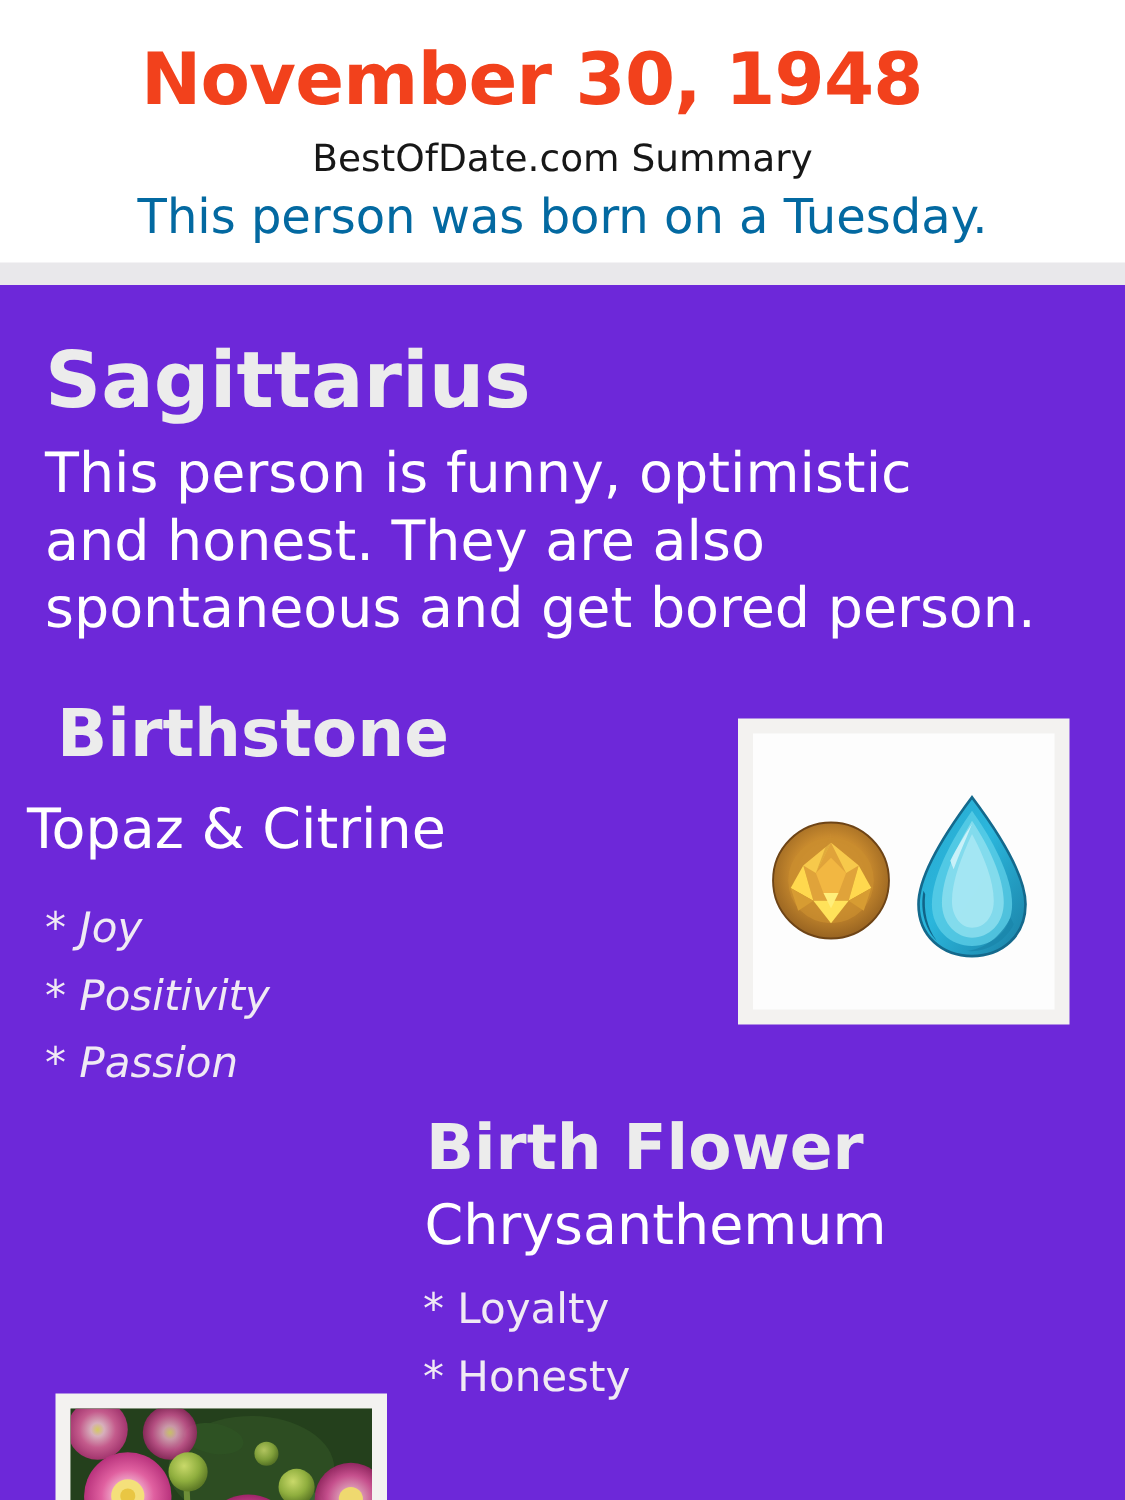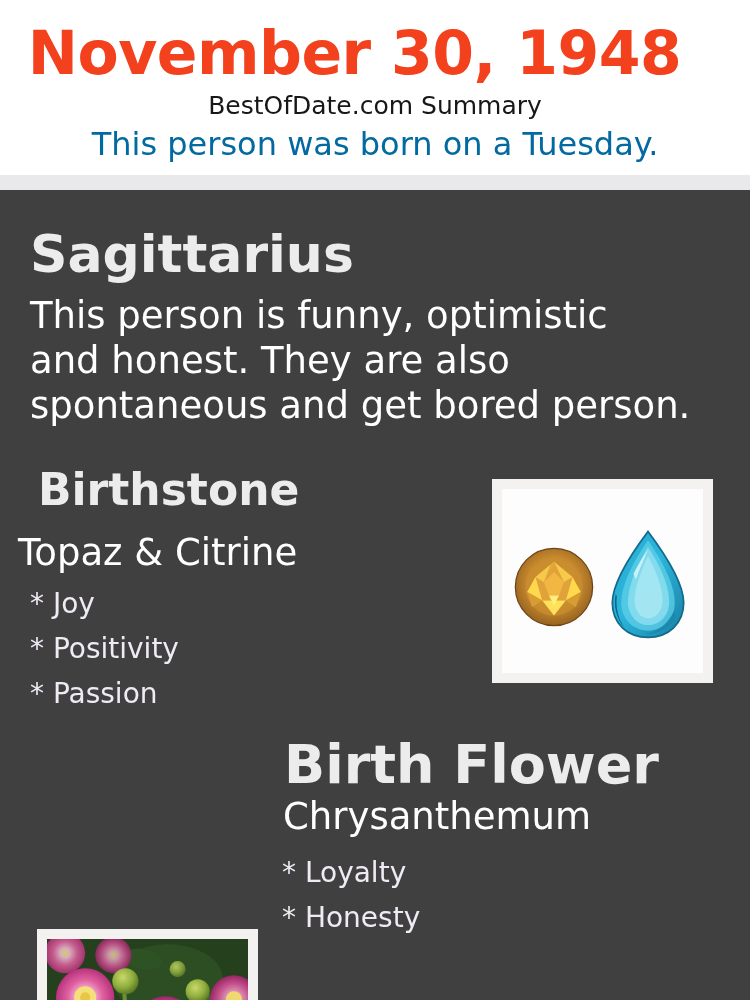--- a/index.html
+++ b/index.html
@@ -12,42 +12,42 @@
   .page { position:relative; width:750px; height:1000px; }
 
   
   .header {
     position:absolute; left:0; top:0; width:750px; height:175px;
     background:#ffffff; text-align:center;
   }
   .header-date {
     position:absolute; left:0; top:25px; width:709px;
     font-family:"DejaVu Sans", sans-serif;
-    font-size:60px; font-weight:bold; letter-spacing:-0.5px;
+    font-size:48px; font-weight:bold; letter-spacing:-0.5px;
     color:#F2411C; line-height:56px; white-space:nowrap;
   }
   .header-sub {
     position:absolute; left:0; top:87px; width:750px;
     font-size:25px; font-weight:normal; color:#171717;
     line-height:37px; white-space:nowrap;
   }
   .header-note {
     position:absolute; left:0; top:128px; width:750px;
     font-size:32px; font-weight:normal; color:#0369a1;
     line-height:32px; white-space:nowrap;
   }
   .divider-strip {
     position:absolute; left:0; top:175px; width:750px; height:15px;
     background:#E9E8EB;
   }
 
   
   .body-panel {
     position:absolute; left:0; top:190px; width:750px; height:810px;
-    background:#404040;
+    background:#6d28d9;
   }
 
   .zodiac-title {
     position:absolute; left:30px; top:34px;
     font-size:52px; font-weight:bold; color:#ECECEC;
     line-height:60px; letter-spacing:0px; white-space:nowrap;
   }
   .zodiac-desc {
     position:absolute; left:30px; top:103px; width:700px;
     font-size:37px; font-weight:normal; color:#FFFFFF;
@@ -60,21 +60,21 @@
     position:absolute; left:38px; top:274px;
     font-size:44px; font-weight:bold; color:#ECECEC;
     line-height:52px; white-space:nowrap;
   }
   .stone-name {
     position:absolute; left:18px; top:340px;
     font-size:37px; font-weight:normal; color:#FFFFFF;
     line-height:45px; white-space:nowrap;
   }
   .stone-traits {
-    position:absolute; left:30px; top:391px; width:430px;
+    position:absolute; left:30px; top:406px; width:430px;font-style:italic;
   }
   .stone-traits .trait, .flower-traits .trait {
     display:block; font-size:28px; font-weight:normal; color:#F0EAF4;
     line-height:45px; white-space:nowrap;
   }
 
   
   .img-card {
     position:absolute;
     background:#F3F2F0;
@@ -97,21 +97,21 @@
     position:absolute; left:107px; top:40px;
     width:78px; height:112px;
   }
 
   
   .flower-card { left:37px; top:739px; width:221px; height:201px; }
   .flower-inner { background:#2c4a22; }
 
   .flower-heading {
     position:absolute; left:284px; top:548px;
-    font-size:54px; font-weight:bold; color:#ECECEC;
+    font-size:42px; font-weight:bold; color:#ECECEC;
     line-height:54px; white-space:nowrap;
   }
   .flower-name {
     position:absolute; left:283px; top:604px;
     font-size:37px; font-weight:normal; color:#FFFFFF;
     line-height:45px; white-space:nowrap;
   }
   .flower-traits {
     position:absolute; left:282px; top:660px; width:420px;
   }

